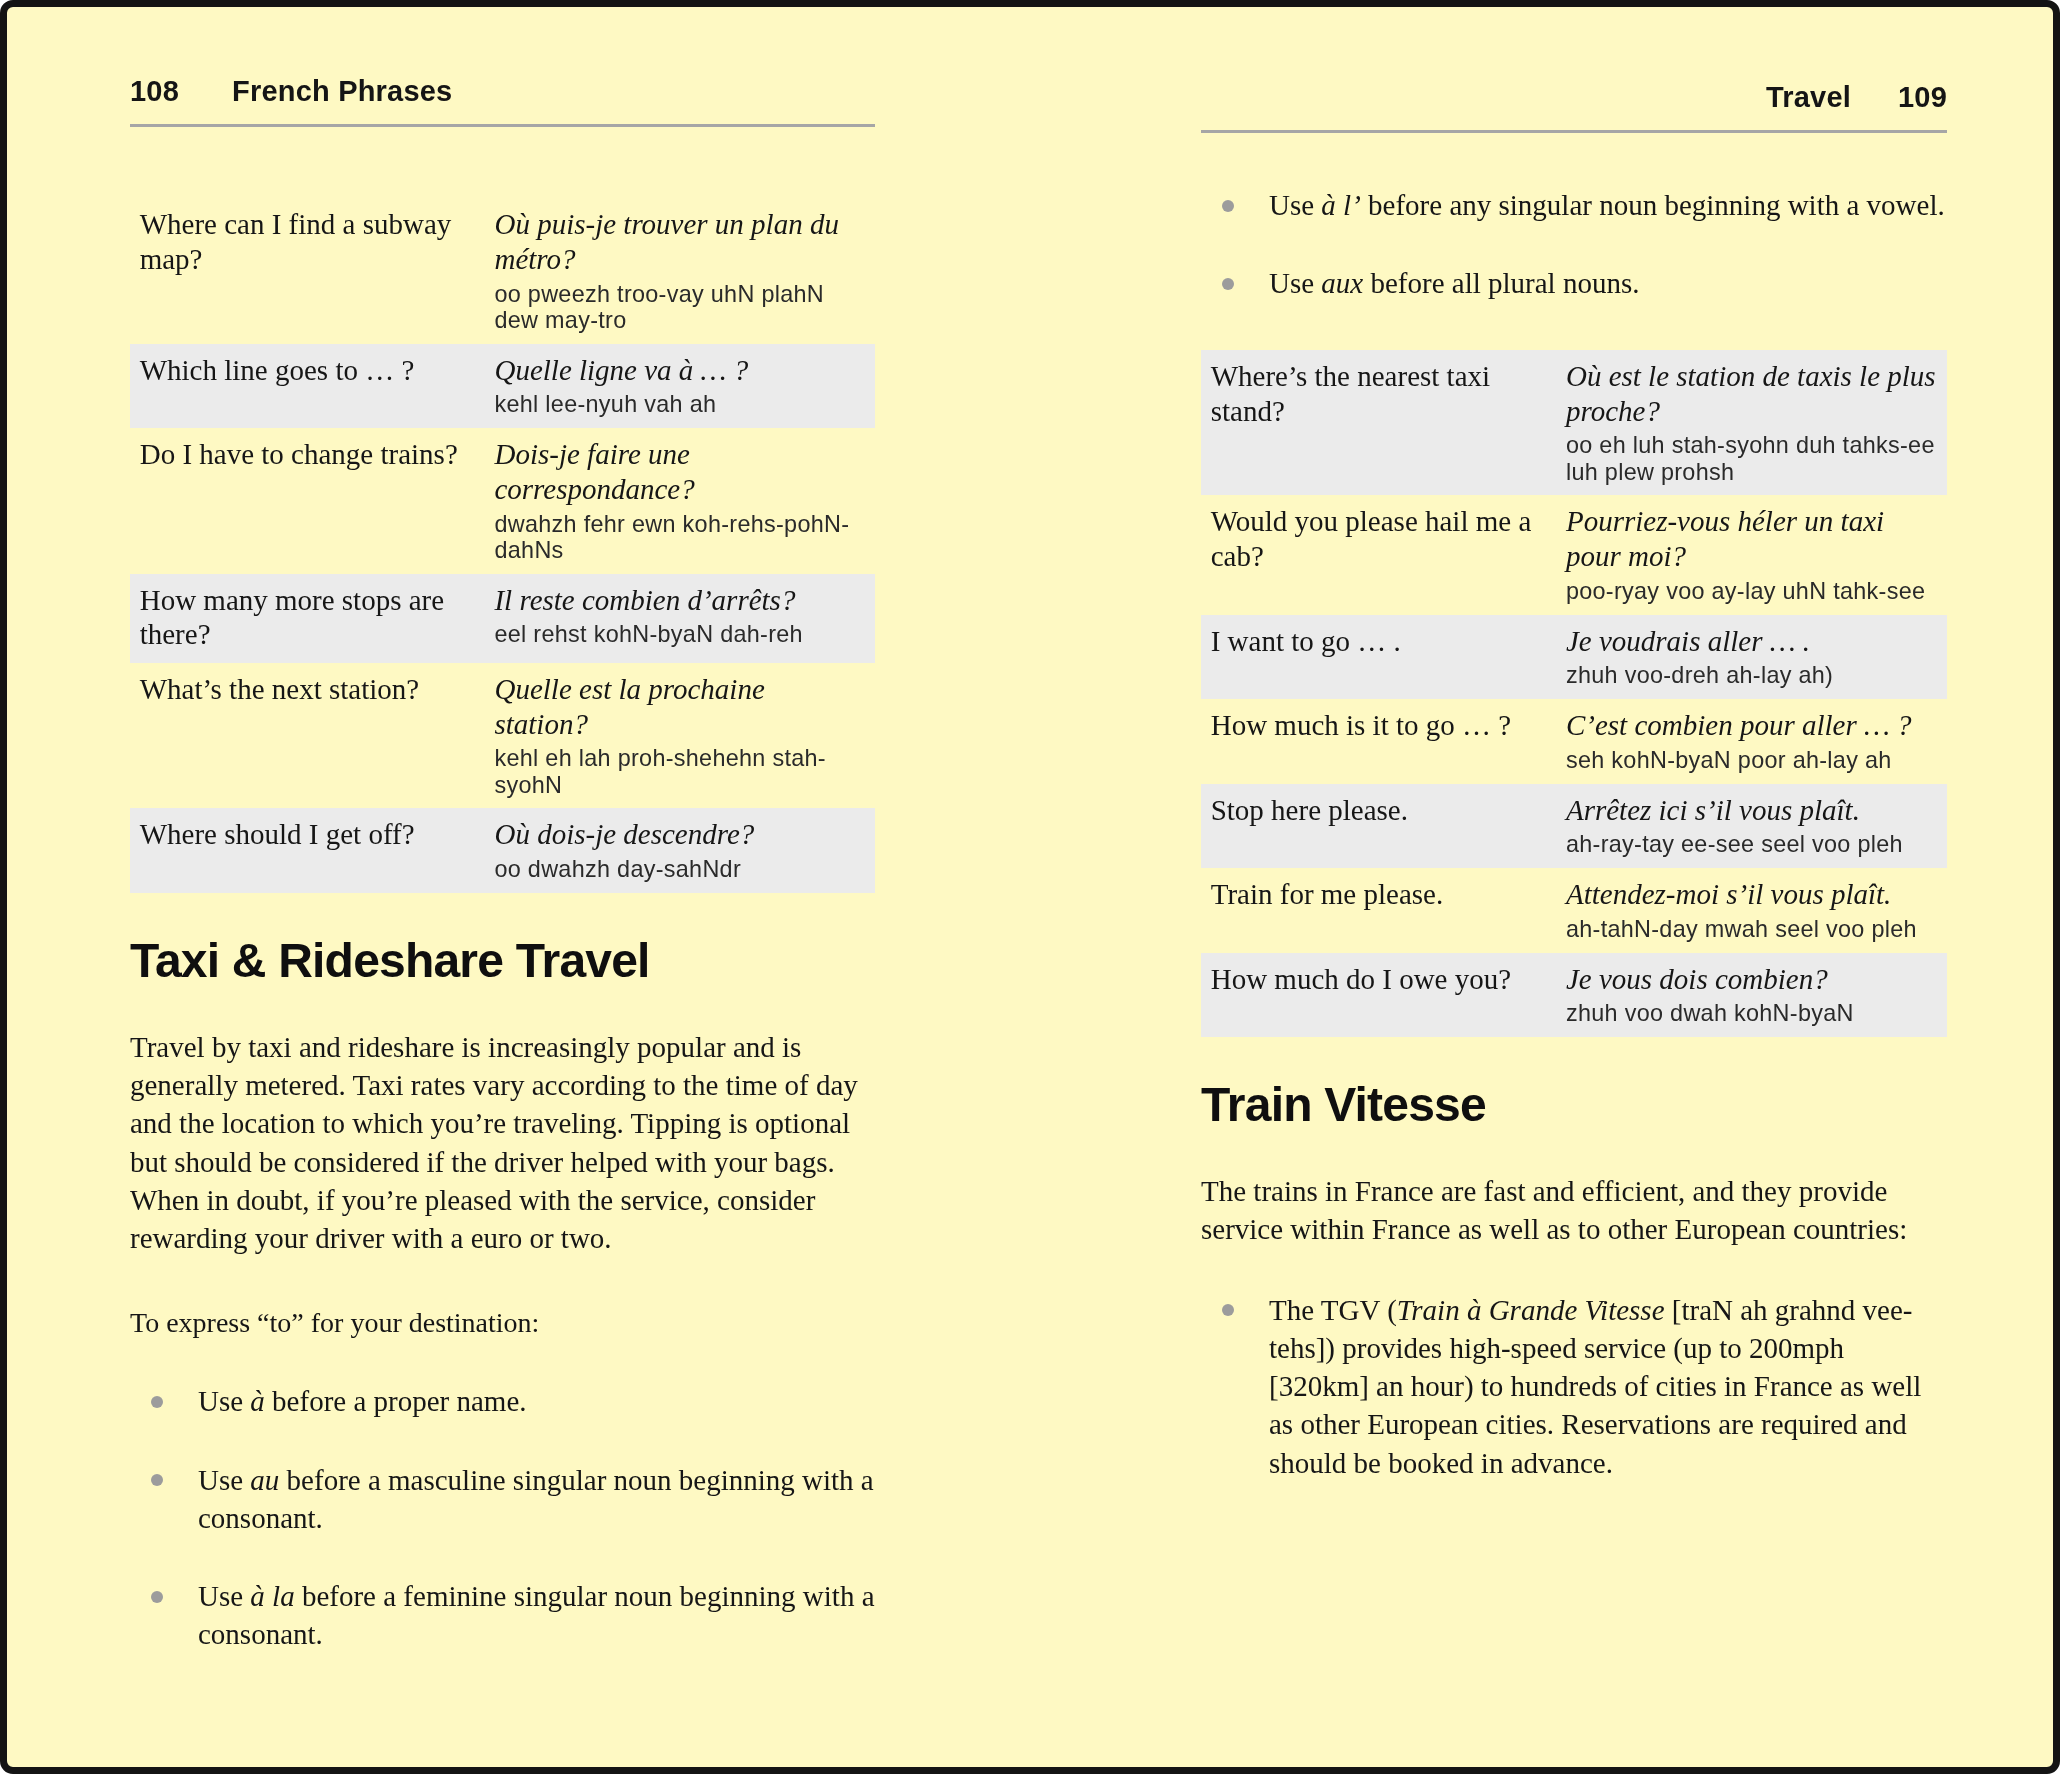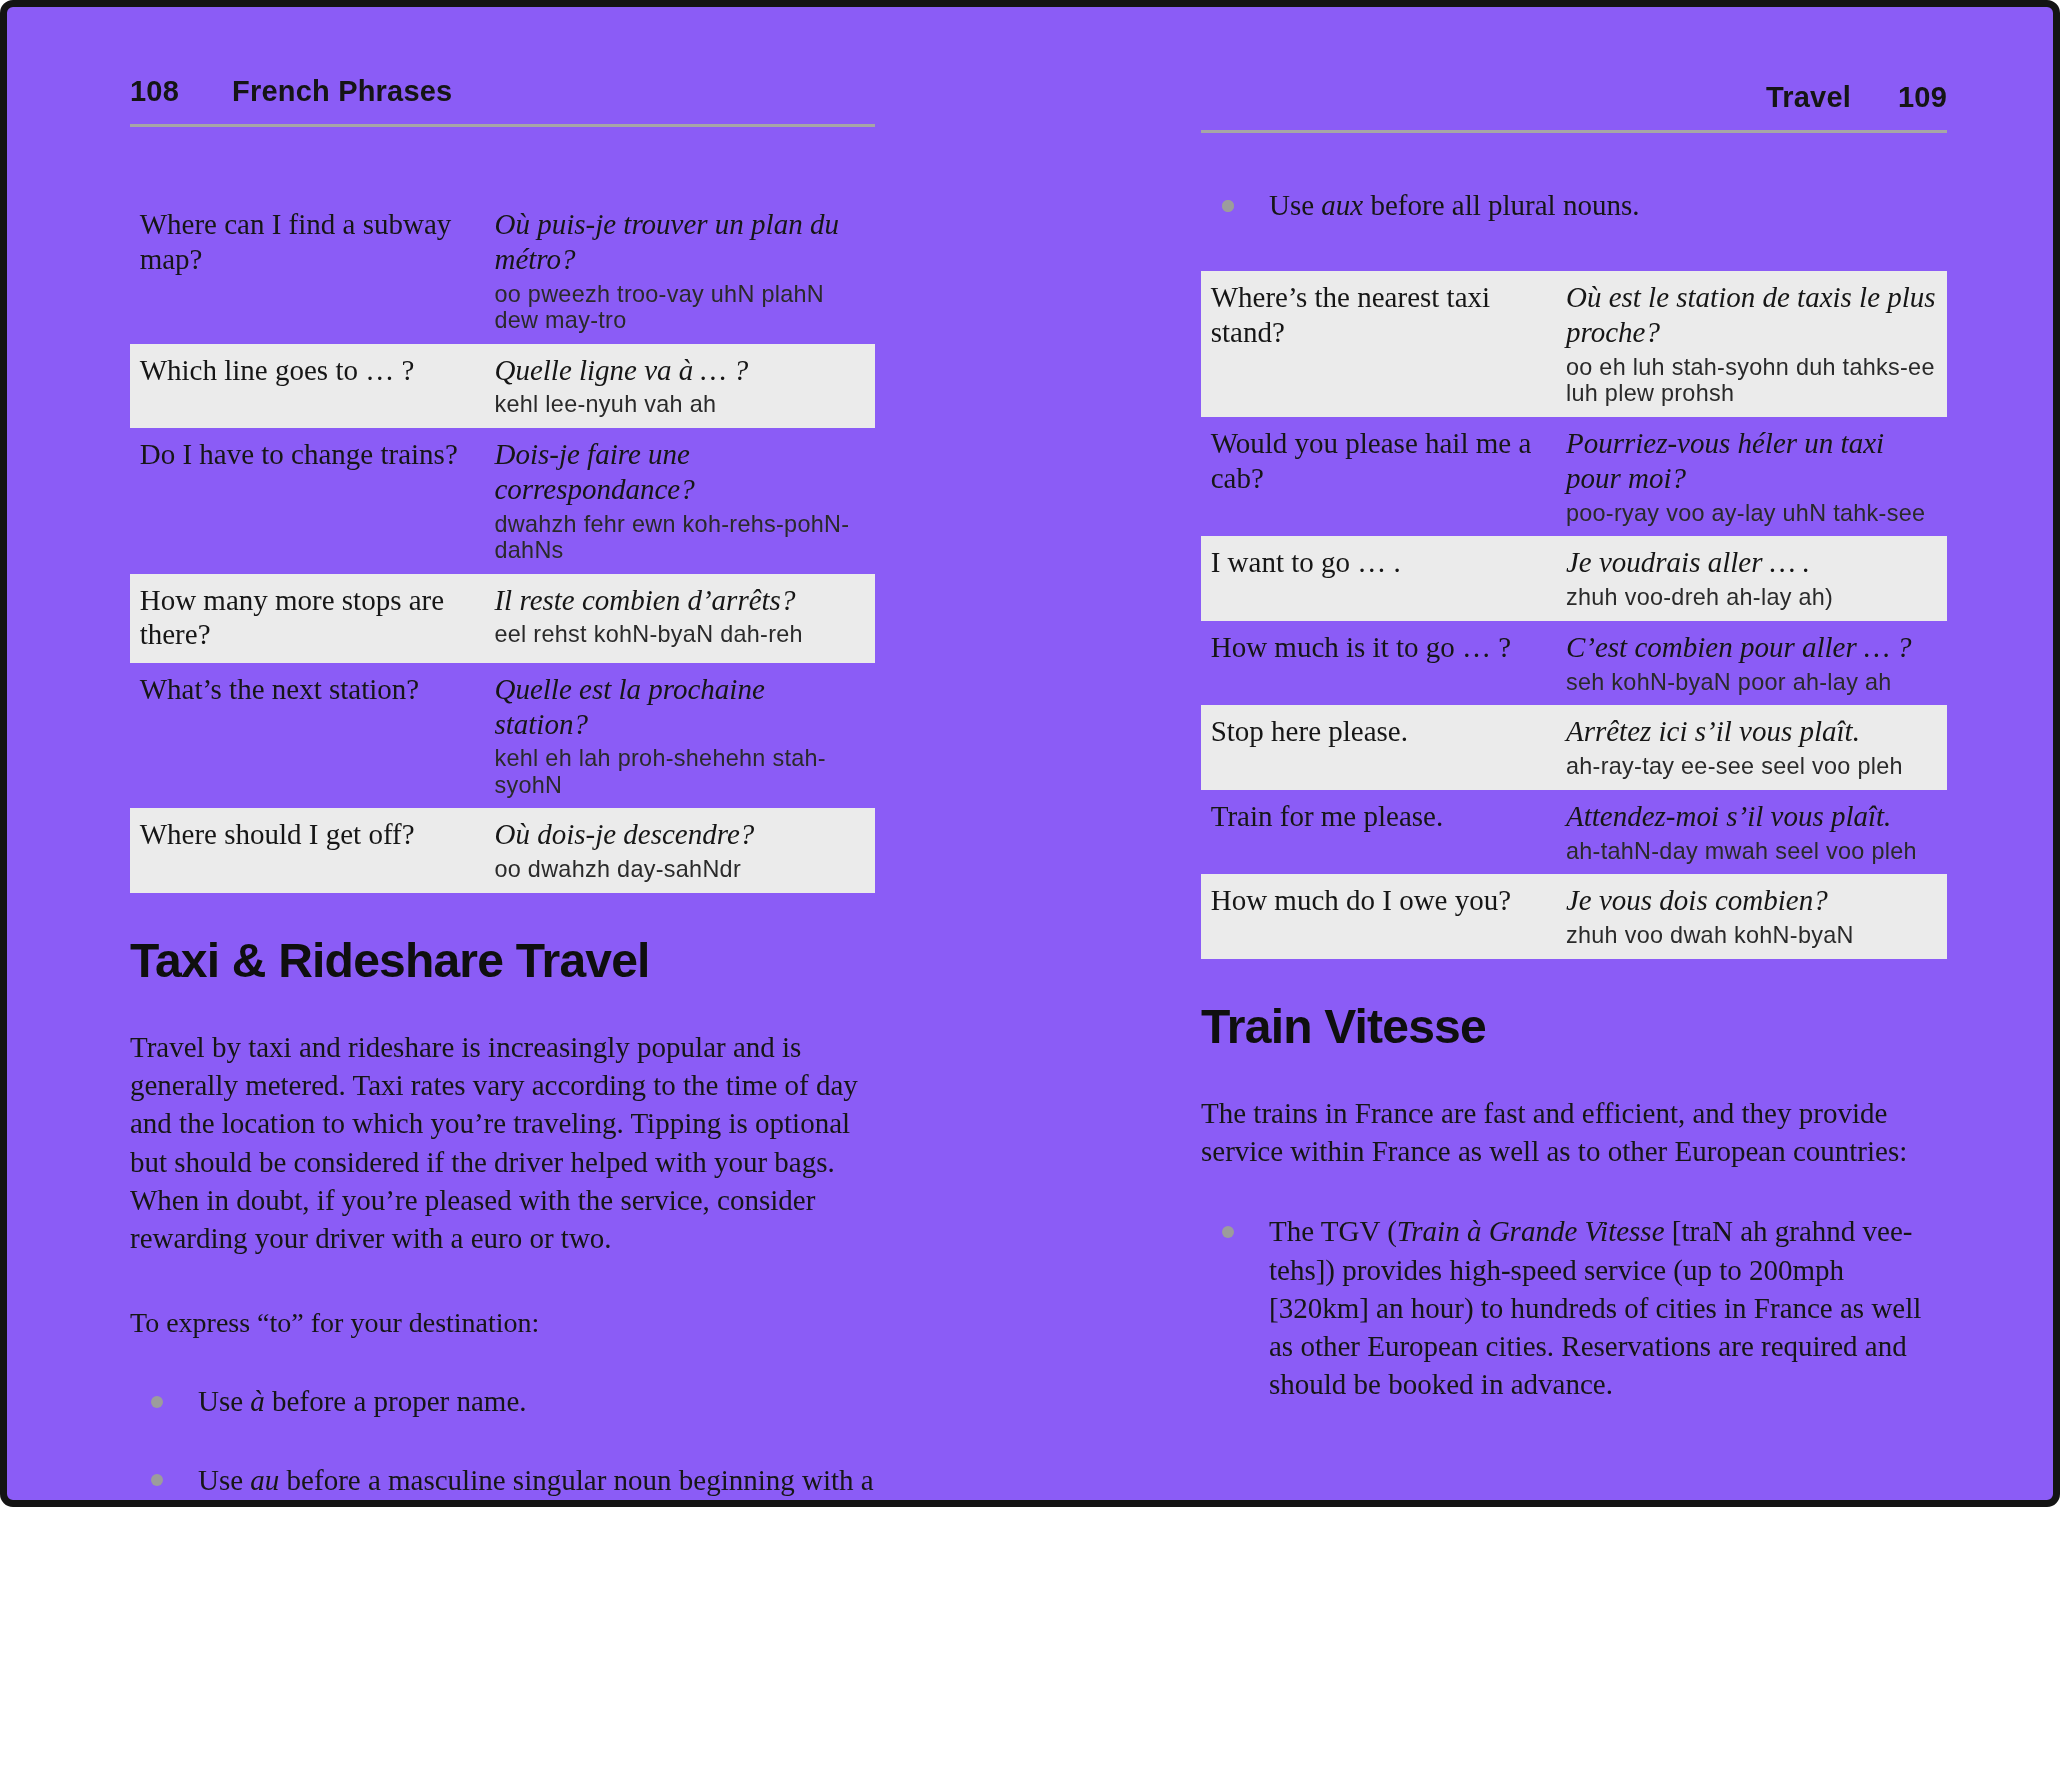--- a/index.html
+++ b/index.html
@@ -1,19 +1,19 @@
 <!DOCTYPE html>
 <html style="font-size:13px"><head>
 <meta charset="utf-8">
 <style>
   * { margin:0; padding:0; box-sizing:border-box; }
   html,body { background:#ffffff; }
   .frame {
-    width:2060px; height:1507px;
-    background:#8b5cf6;
+    width:2060px; height:1774px;
+    background:#fef9c3;
     border:7.3px solid #141414;
     border-radius:13px;
     overflow:hidden;
     font-family:"Liberation Serif", serif;
     color:#161616;
   }
   .spread { display:flex; width:100%; height:100%; }
   .page { width:50%; padding-top:68px; }
   .page-left  { padding-left:123px; padding-right:155px; }
   .page-right { padding-left:171px; padding-right:106px;margin-top:6px; }
@@ -142,20 +142,21 @@
     <div class="page page-right">
       <div class="page-header">
         <span class="ttl">Travel</span>
         <span class="num">109</span>
       </div>
       <div class="rule"></div>
 
       <ul class="bullets" style="margin-top:53px;">
         <li>
           <span class="dot"></span>
+          <span><span>Use </span><span class="it">à l’</span><span> before any singular noun beginning with a vowel.</span></span>
         </li>
         <li style="margin-bottom:0;">
           <span class="dot"></span>
           <span><span>Use </span><span class="it">aux</span><span> before all plural nouns.</span></span>
         </li>
       </ul>
 
       <div class="ptable" style="margin-top:47px;">
         <div class="prow shaded">
           <div class="cell-en">Where’s the nearest taxi stand?</div>

